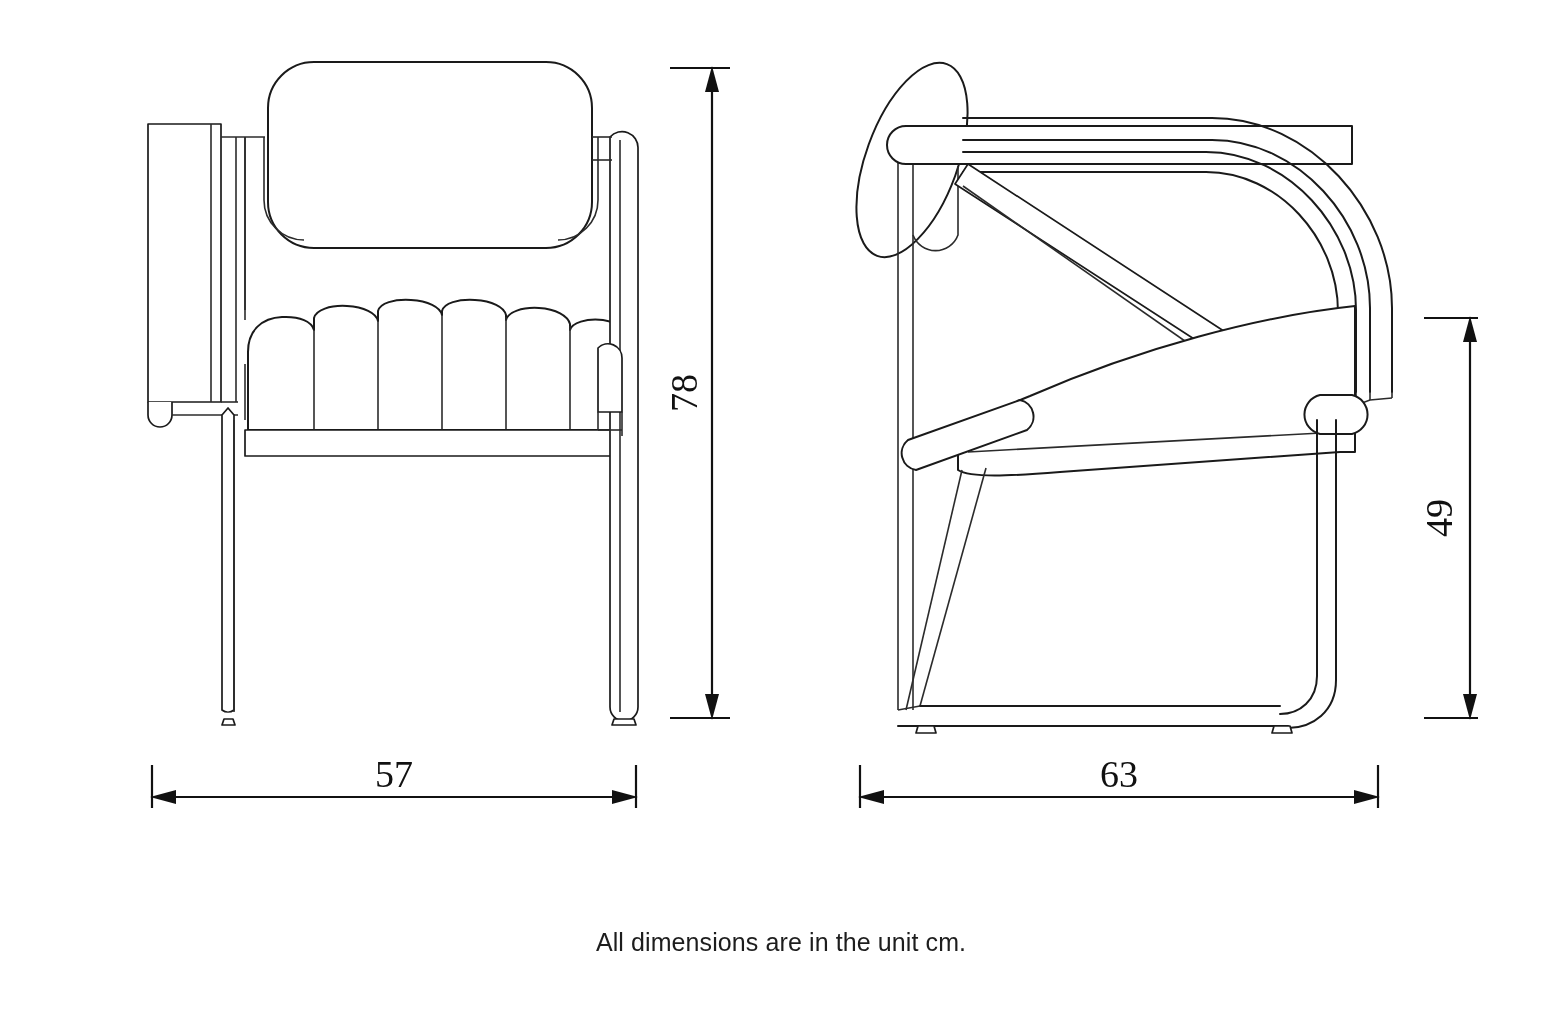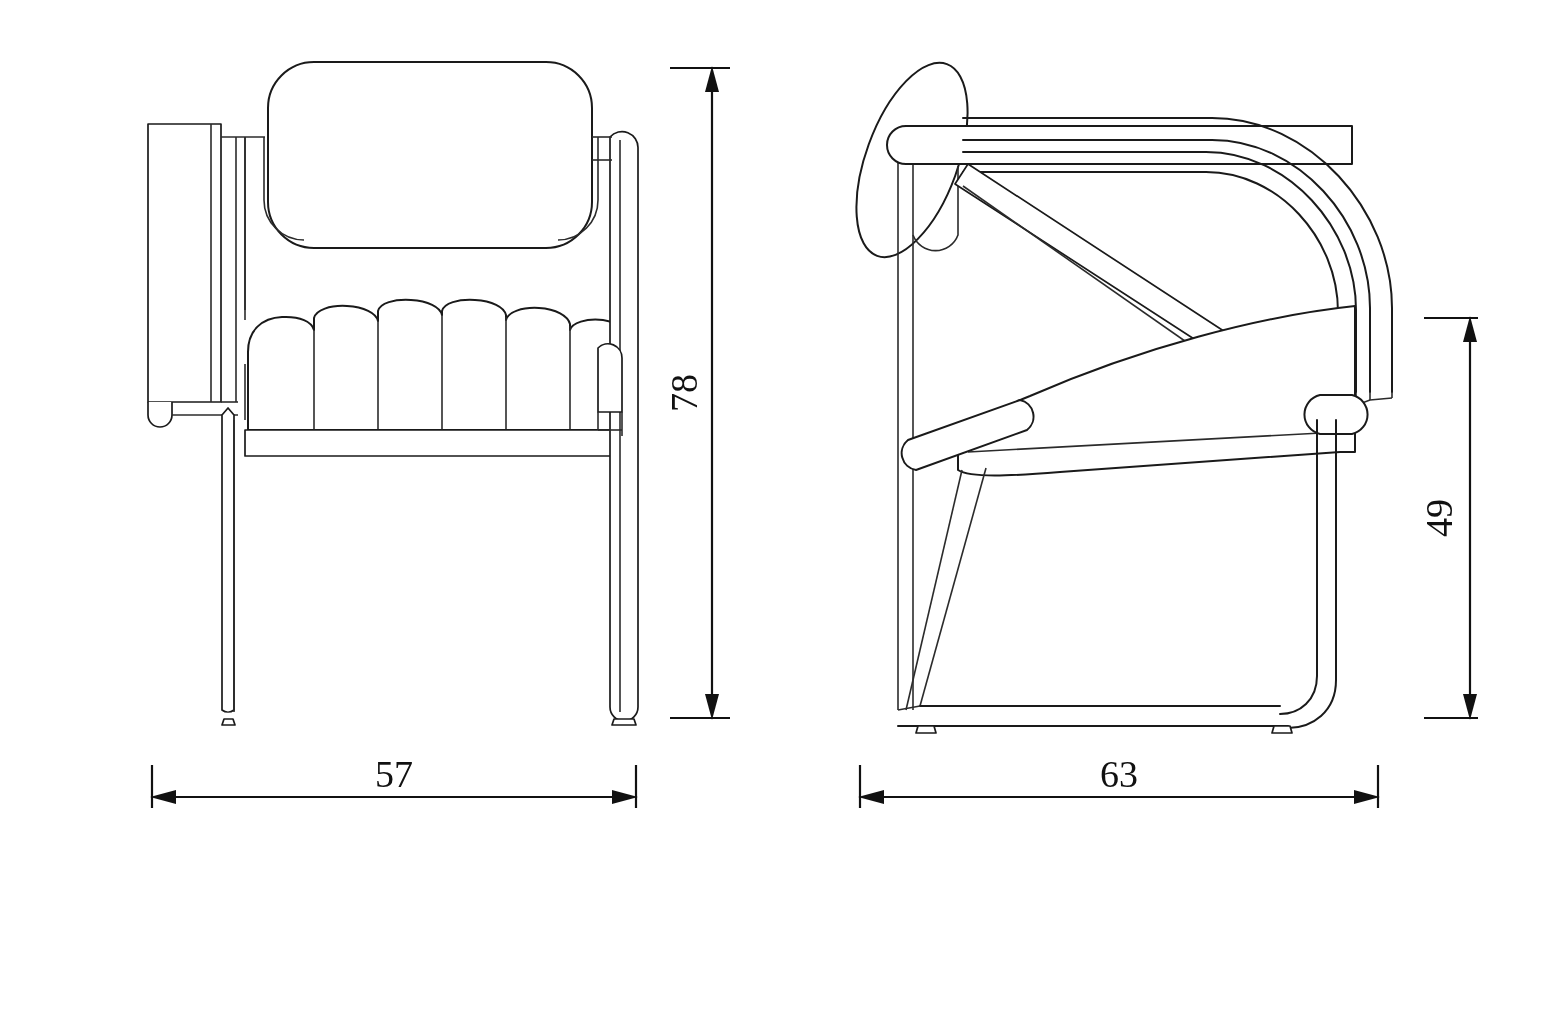--- a/index.html
+++ b/index.html
@@ -309,14 +309,15 @@
       <path class="dimext" d="M1424,318 L1478,318"></path>
       <path class="dimext" d="M1424,718 L1478,718"></path>
       <path class="dim" d="M1470,330 L1470,706"></path>
       <polygon class="dimhead" points="1470,316 1463,342 1477,342"></polygon>
       <polygon class="dimhead" points="1470,720 1463,694 1477,694"></polygon>
       <text class="dim-label" x="1452" y="518" transform="rotate(-90 1452 518)" text-anchor="middle">49</text>
     </g>
 
   </svg>
 
+  <div class="caption">All dimensions are in the unit cm.</div>
 
 </div>
 
 </body></html>

